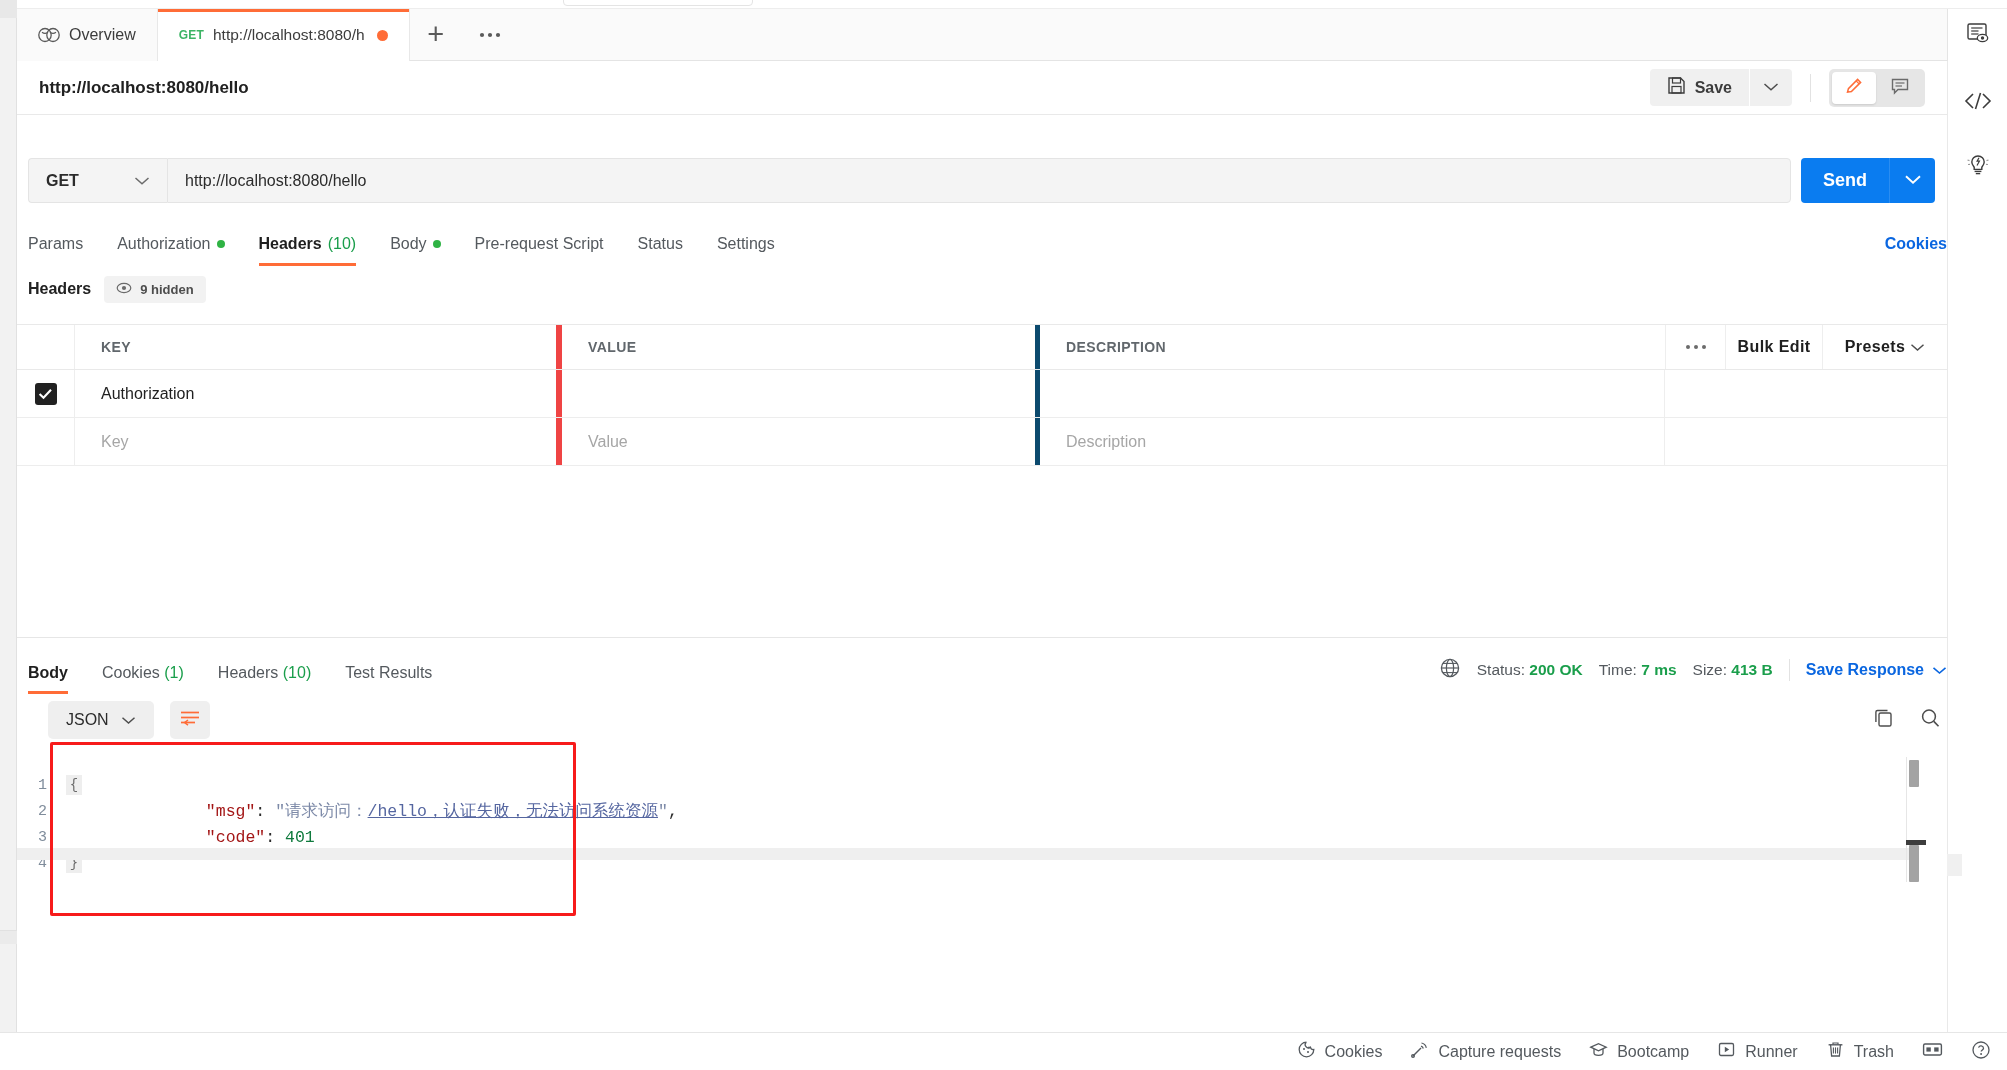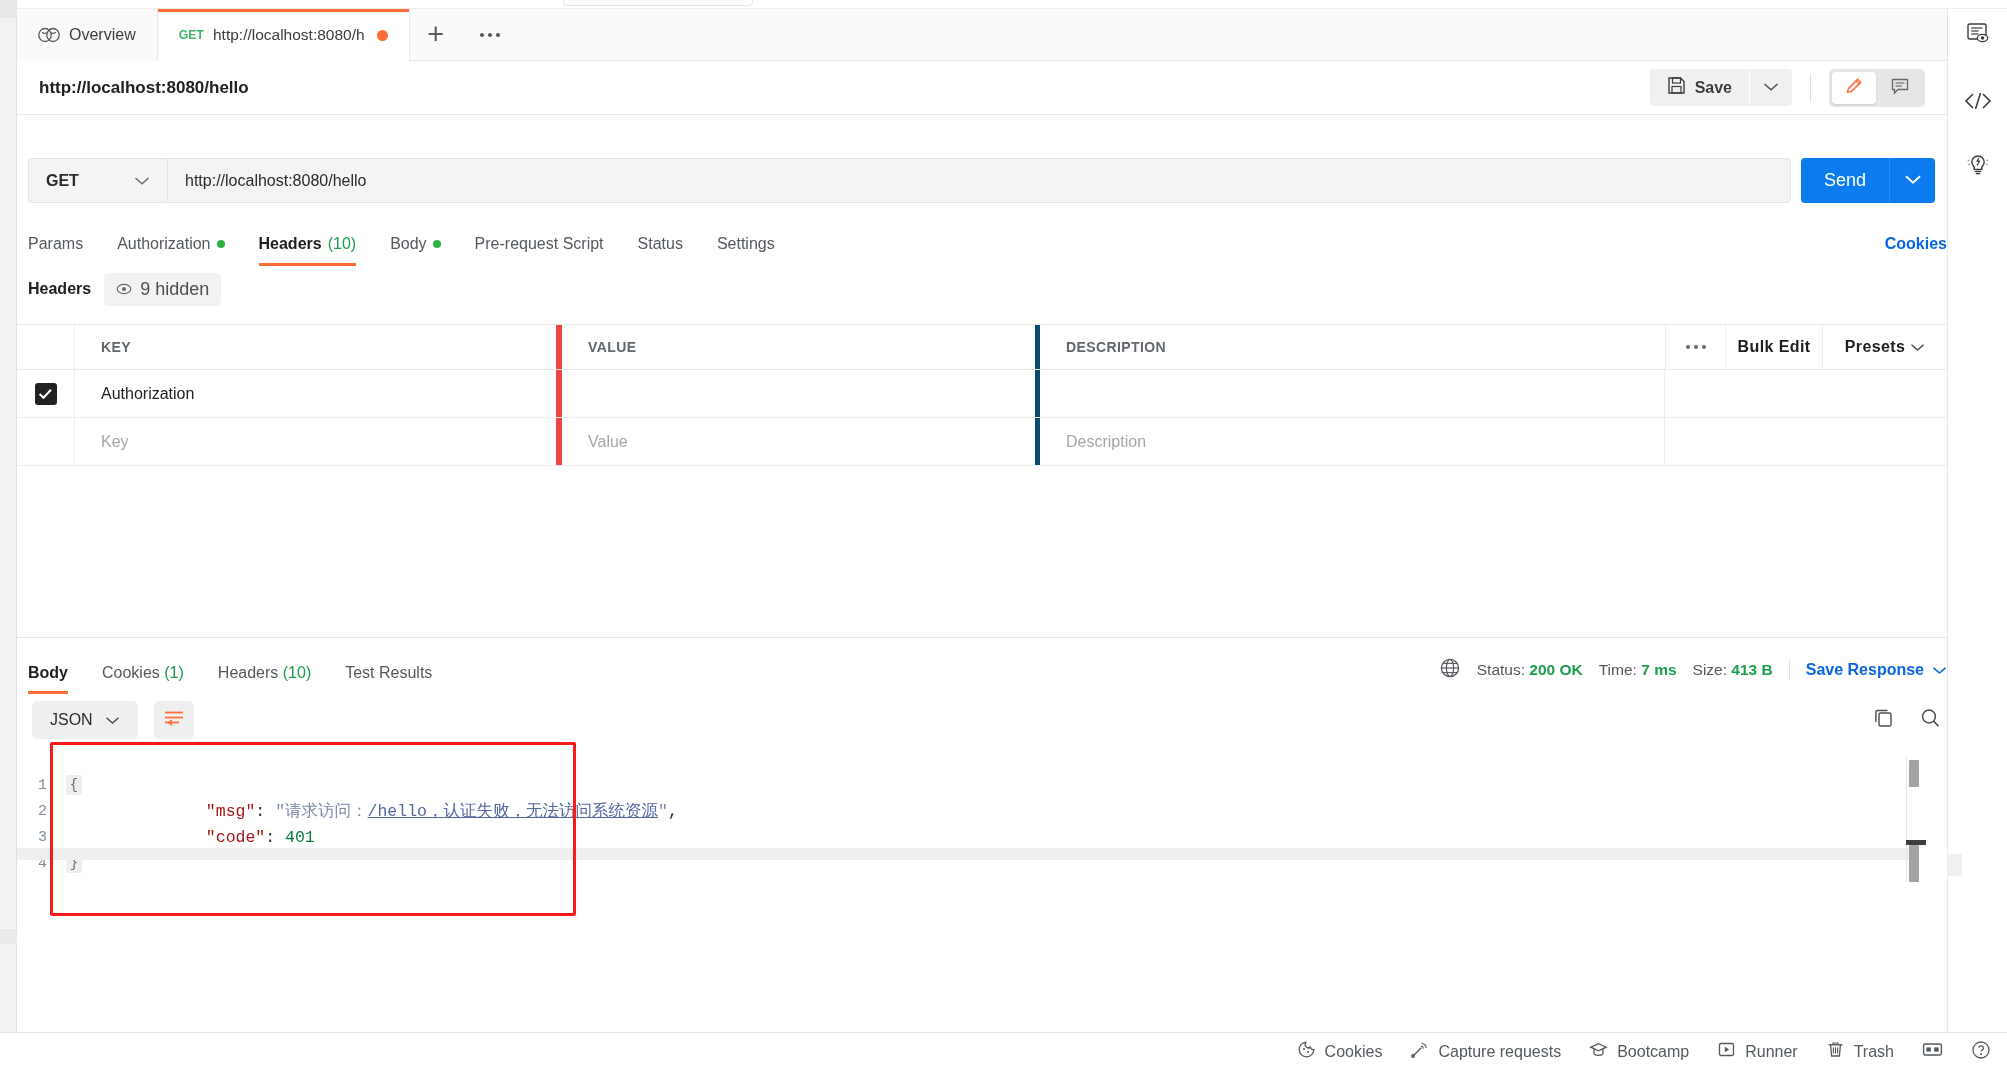--- a/index.html
+++ b/index.html
@@ -117,21 +117,21 @@
   }
   .method-label { font-size:16px; font-weight:bold; color:#2b2b2b; }
   .url-input {
     flex:1; background:#f4f4f4; border:1px solid #e4e4e4; border-radius:0 4px 4px 0;
     padding:0 17px; font-size:16px; color:#2b2b2b;
     font-family:"Liberation Sans", sans-serif; outline:none;
   }
   .send-wrap { position:absolute; left:1801px; top:158px; display:flex; }
   .btn-send {
     width:88px; height:45px; background:#0a7cf0; color:#fff; border:none;
-    border-radius:4px 0 0 4px; font-size:18px; font-weight:normal; cursor:pointer;
+    border-radius:4px 0 0 4px; font-size:18px; font-weight:bold; cursor:pointer;
     font-family:"Liberation Sans", sans-serif;
   }
   .btn-send-caret {
     width:46px; height:45px; background:#0a7cf0; border:none; border-left:1px solid #2a8df2;
     border-radius:0 4px 4px 0; display:flex; align-items:center; justify-content:center;
     cursor:pointer;
   }
 
   
   .right-rail {
@@ -161,21 +161,21 @@
   .subtabs-spacer { flex:1; }
   .cookies-link { color:#0a66e0; font-size:16px; font-weight:bold; cursor:pointer; padding-bottom:13px; }
 
   
   .headers-row {
     position:absolute; left:28px; top:269px; height:40px; display:flex; align-items:center; gap:13px;
   }
   .headers-label { font-size:16px; color:#212121; font-weight:bold; }
   .hidden-pill {
     display:flex; align-items:center; gap:8px; background:#f2f2f2; border-radius:4px;
-    padding:6px 12px; font-size:18px; color:#4d4d4d; cursor:pointer; font-weight:normal;
+    padding:6px 12px; font-size:13px; color:#4d4d4d; cursor:pointer; font-weight:bold;
   }
 
   
   .tbl { position:absolute; left:17px; top:324px; right:60px; }
   .tbl-head {
     display:flex; height:46px; border-top:1px solid #e9e9e9; border-bottom:1px solid #e9e9e9;
     align-items:center; font-size:14px; color:#61676c; font-weight:bold; letter-spacing:.4px;
   }
   .col-chk { width:58px; flex:none; border-right:1px solid #eee; height:100%; display:flex; align-items:center; justify-content:center;}
   .col-key { width:487px; flex:none; padding-left:26px; border-right:6px solid #ef4444; height:100%; display:flex; align-items:center;}
@@ -215,21 +215,21 @@
   .save-resp { color:#0a66e0; font-size:16px; font-weight:bold; cursor:pointer; display:flex; align-items:center; gap:8px; }
 
   
   .view-bar { position:absolute; left:28px; top:700px; right:60px; height:40px; display:flex; align-items:center; gap:12px; }
   .seg { display:flex; background:#efefef; border-radius:5px; height:38px; align-items:stretch; }
   .seg-btn {
     padding:0 23px; display:flex; align-items:center; font-size:16px; color:#54595e; cursor:pointer;
     border-radius:5px;
   }
   .seg-btn.active { background:#e3e3e3; color:#1f1f1f; font-weight:bold; }
-  .seg-type { display:flex; align-items:center; gap:12px; padding:0 18px; background:#efefef; border-radius:5px; height:38px; cursor:pointer; font-size:16px; color:#2b2b2b; margin-left:4px;}
+  .seg-type { display:flex; align-items:center; gap:12px; padding:0 18px; background:#efefef; border-radius:5px; height:38px; cursor:pointer; font-size:16px; color:#2b2b2b; margin-left:20px;}
   .wrap-btn {
     width:40px; height:38px; background:#efefef; border-radius:5px; display:flex;
     align-items:center; justify-content:center; cursor:pointer; margin-left:4px;
   }
   .view-spacer { flex:1; }
   .view-icon { width:34px; height:34px; display:flex; align-items:center; justify-content:center; cursor:pointer; }
 
   
   .code-area { position:absolute; left:17px; top:750px; right:60px; height:245px; background:#fff; overflow:hidden;}
   .code-line { display:flex; height:26px; align-items:center; font-family:"Liberation Mono", monospace; font-size:16.5px; }

